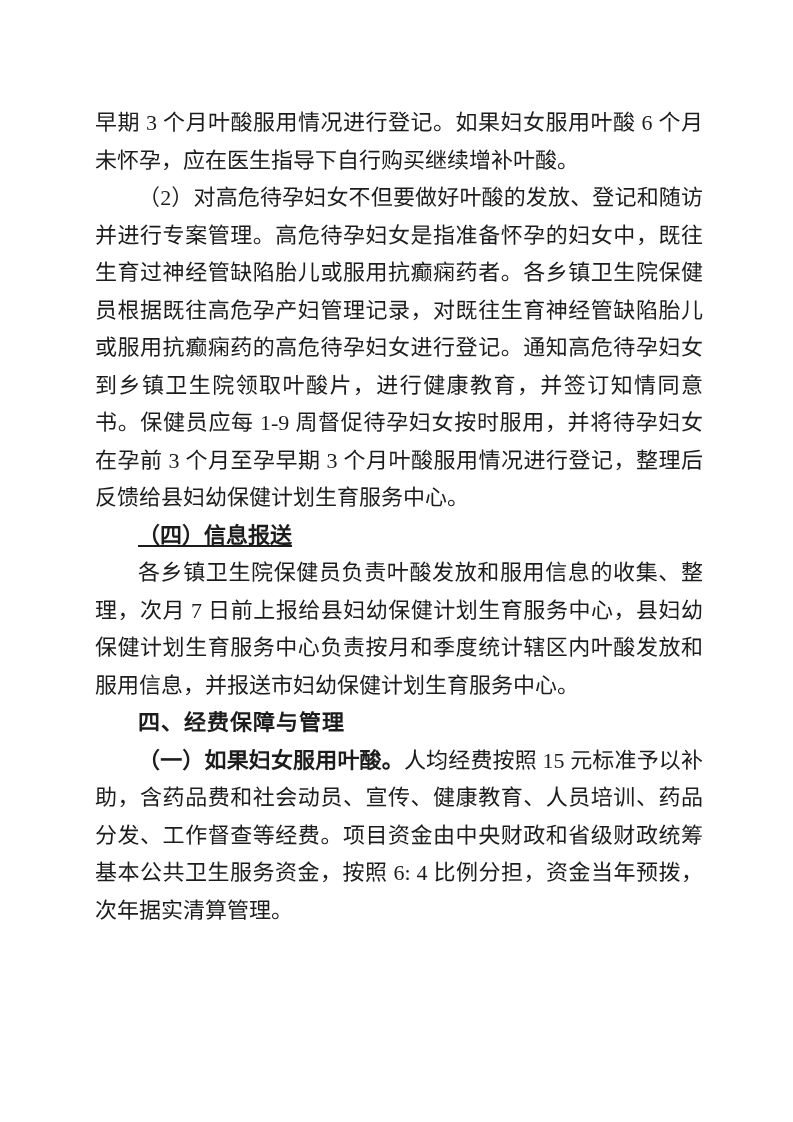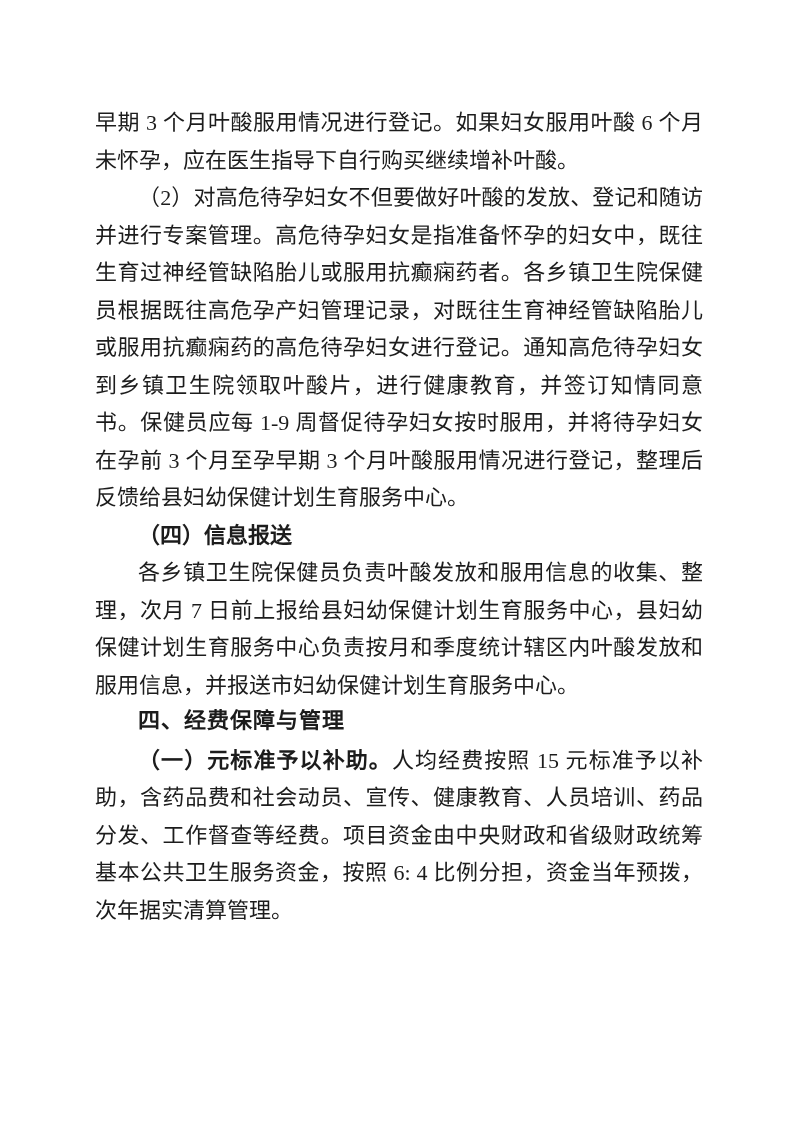--- a/index.html
+++ b/index.html
@@ -30,24 +30,25 @@
     text-align: justify;
     text-justify: inter-character;
     word-break: break-all;
   }
   .para-indent {
     text-indent: 43px;
   }
   .heading-kai {
     font-weight: bold;
     text-align: left !important;
+    text-decoration: underline;
   }
   .heading-hei {
     font-weight: bold;
-    font-family: Liberation Mono, monospace;
+    font-family: Liberation Serif, serif;
     text-align: left !important;
     letter-spacing: 1px;
   }
   .lead-bold {
     font-weight: bold;
   }
 </style>
 </head>
 <body>
 
@@ -57,16 +58,16 @@
     <p class="para-flush">早期 3 个月叶酸服用情况进行登记。如果妇女服用叶酸 6 个月未怀孕，应在医生指导下自行购买继续增补叶酸。</p>
 
     <p class="para-indent">（2）对高危待孕妇女不但要做好叶酸的发放、登记和随访并进行专案管理。高危待孕妇女是指准备怀孕的妇女中，既往生育过神经管缺陷胎儿或服用抗癫痫药者。各乡镇卫生院保健员根据既往高危孕产妇管理记录，对既往生育神经管缺陷胎儿或服用抗癫痫药的高危待孕妇女进行登记。通知高危待孕妇女到乡镇卫生院领取叶酸片，进行健康教育，并签订知情同意书。保健员应每 1-9 周督促待孕妇女按时服用，并将待孕妇女在孕前 3 个月至孕早期 3 个月叶酸服用情况进行登记，整理后反馈给县妇幼保健计划生育服务中心。</p>
 
     <p class="para-indent heading-kai">（四）信息报送</p>
 
     <p class="para-indent">各乡镇卫生院保健员负责叶酸发放和服用信息的收集、整理，次月 7 日前上报给县妇幼保健计划生育服务中心，县妇幼保健计划生育服务中心负责按月和季度统计辖区内叶酸发放和服用信息，并报送市妇幼保健计划生育服务中心。</p>
 
     <p class="para-indent heading-hei">四、经费保障与管理</p>
 
-    <p class="para-indent"><span class="lead-bold">（一）元标准予以补助。</span><span>人均经费按照 15 元标准予以补助，含药品费和社会动员、宣传、健康教育、人员培训、药品分发、工作督查等经费。项目资金由中央财政和省级财政统筹基本公共卫生服务资金，按照 6: 4 比例分担，资金当年预拨，次年据实清算管理。</span></p>
+    <p class="para-indent"><span class="lead-bold">（一）如果妇女服用叶酸。</span><span>人均经费按照 15 元标准予以补助，含药品费和社会动员、宣传、健康教育、人员培训、药品分发、工作督查等经费。项目资金由中央财政和省级财政统筹基本公共卫生服务资金，按照 6: 4 比例分担，资金当年预拨，次年据实清算管理。</span></p>
 
   </div>
 </div>
 
 </body></html>

